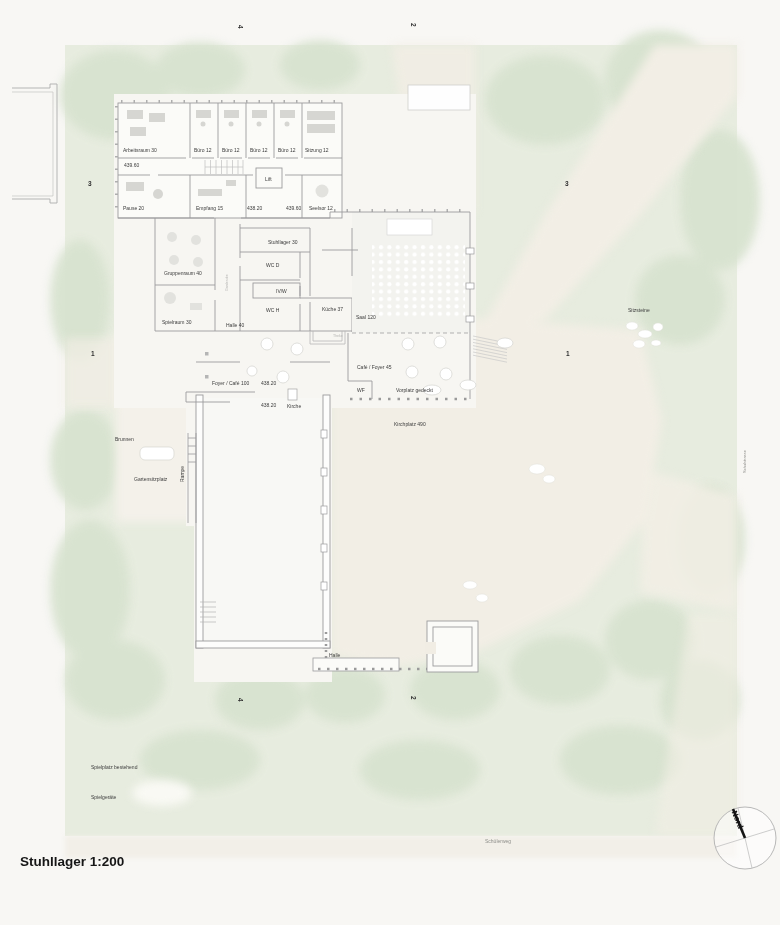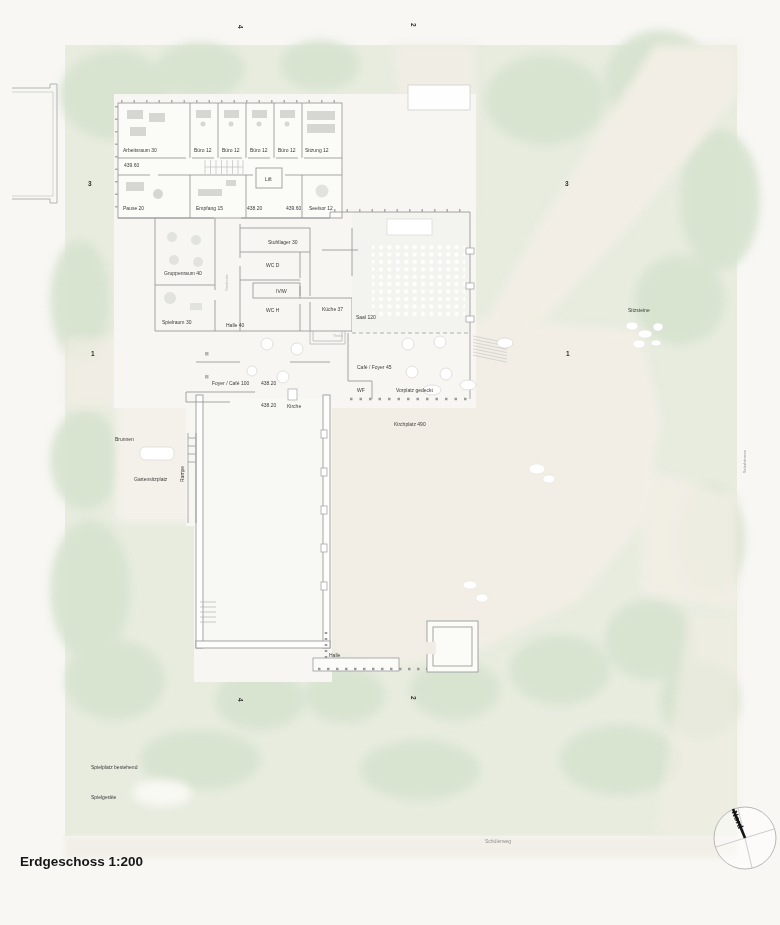--- a/index.html
+++ b/index.html
@@ -281,14 +281,14 @@
 
   <span class="gridnum r90" style="left:243px;top:25px">4</span>
   <span class="gridnum r90" style="left:416px;top:23px">2</span>
   <span class="gridnum" style="left:88px;top:181px">3</span>
   <span class="gridnum" style="left:91px;top:351px">1</span>
   <span class="gridnum" style="left:565px;top:181px">3</span>
   <span class="gridnum" style="left:566px;top:351px">1</span>
   <span class="gridnum r90" style="left:243px;top:698px">4</span>
   <span class="gridnum r90" style="left:416px;top:696px">2</span>
 
-  <span class="title">Erdgeschoss 1:200</span>
+  <span class="title">Stuhllager 1:200</span>
 </div>
 
 </body></html>

